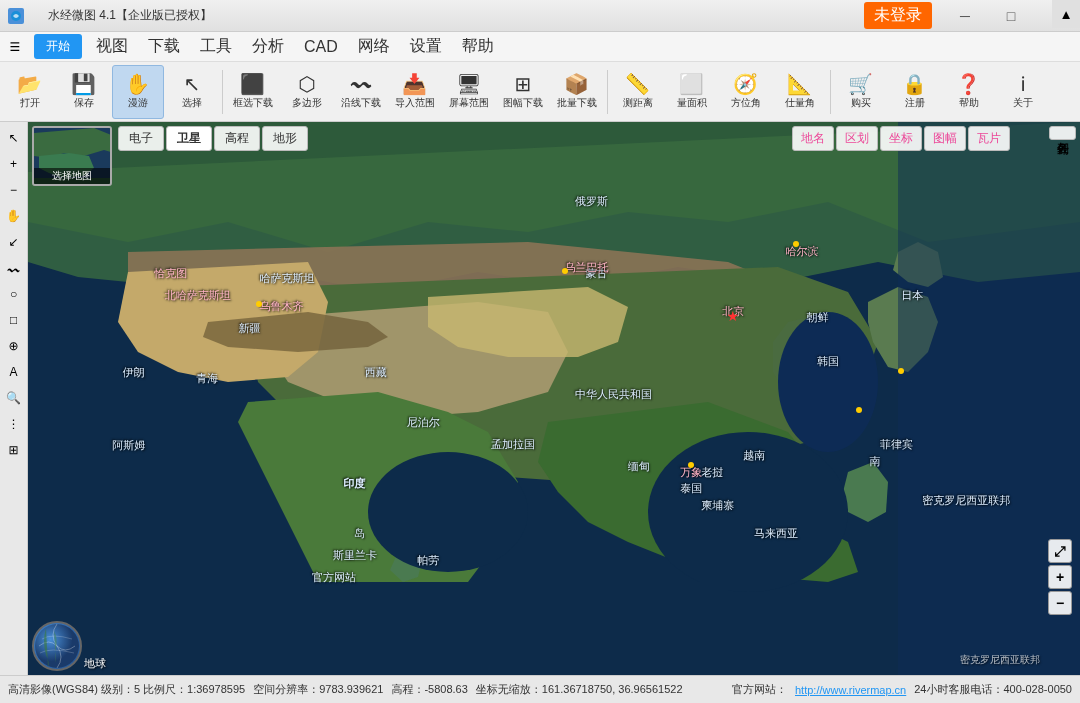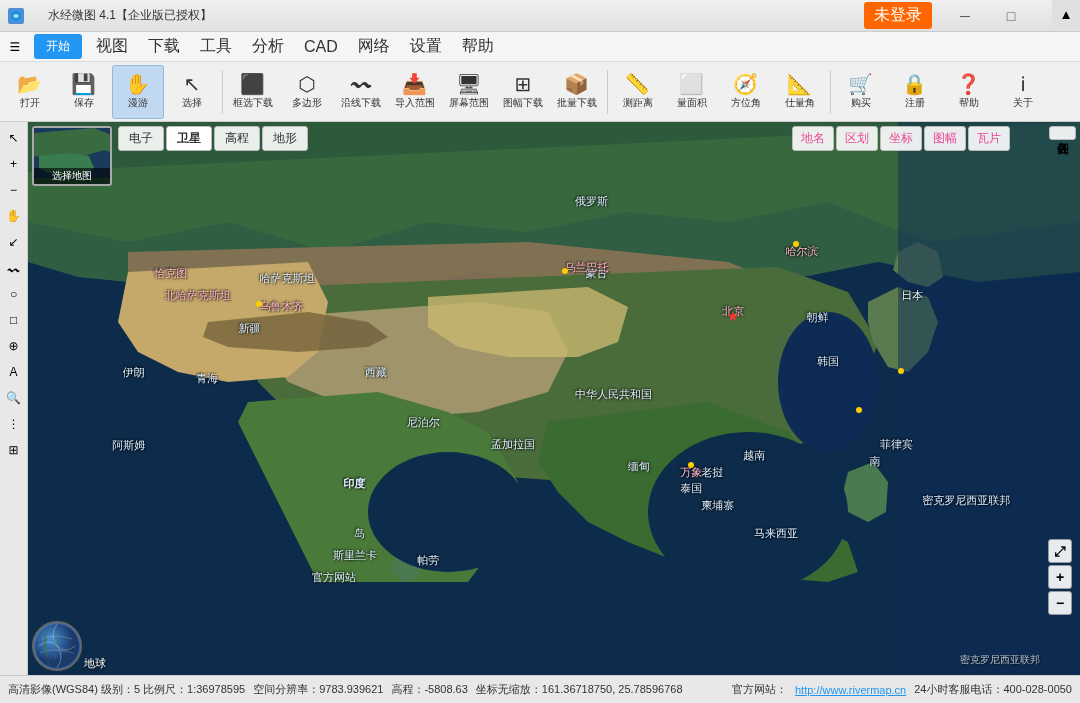--- a/index.html
+++ b/index.html
@@ -451,18 +451,18 @@
 
     <div id="map-copyright">密克罗尼西亚联邦</div>
 
   </div>
 </div>
 
 <div id="statusbar">
   <span class="status-item">高清影像(WGS84) 级别：5 比例尺：1:36978595</span>
   <span class="status-item">空间分辨率：9783.939621</span>
   <span class="status-item">高程：-5808.63</span>
-  <span class="status-item">坐标无缩放：161.36718750, 25.78596768</span>
+  <span class="status-item">坐标无缩放：161.36718750, 36.96561522</span>
   <span style="flex:1"></span>
   <span class="status-item">官方网站：</span>
   <a class="status-link" href="#">http://www.rivermap.cn</a>
   <span class="status-item">24小时客服电话：400-028-0050</span>
 </div>
 
 </body></html>

